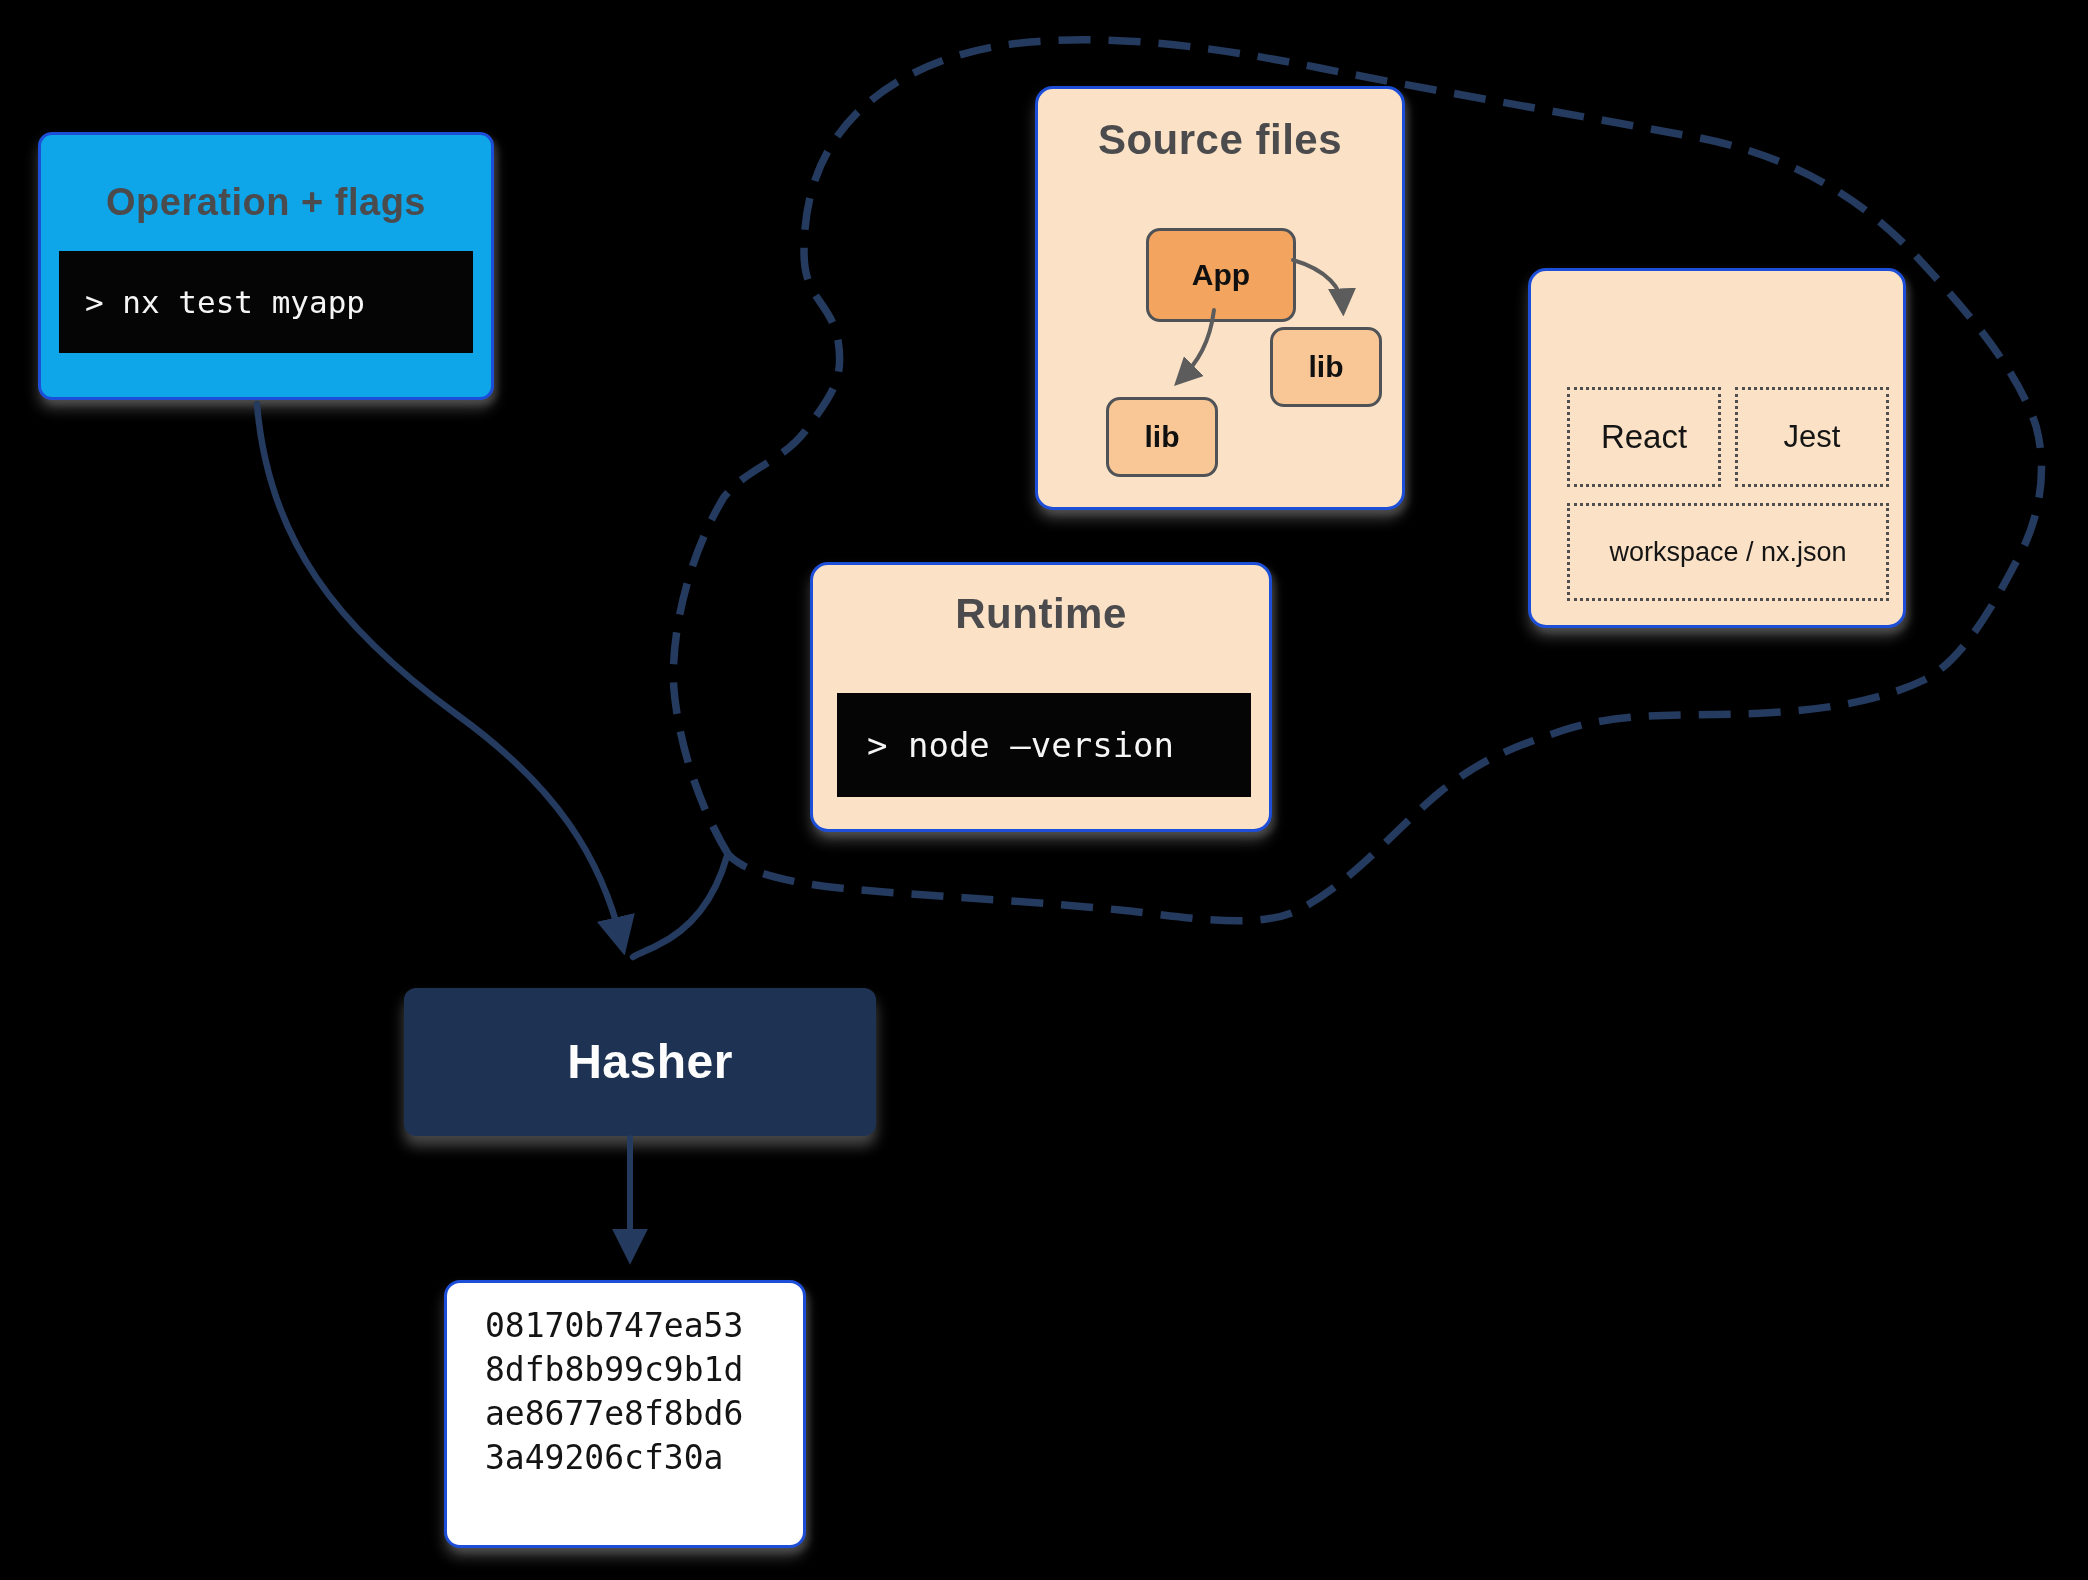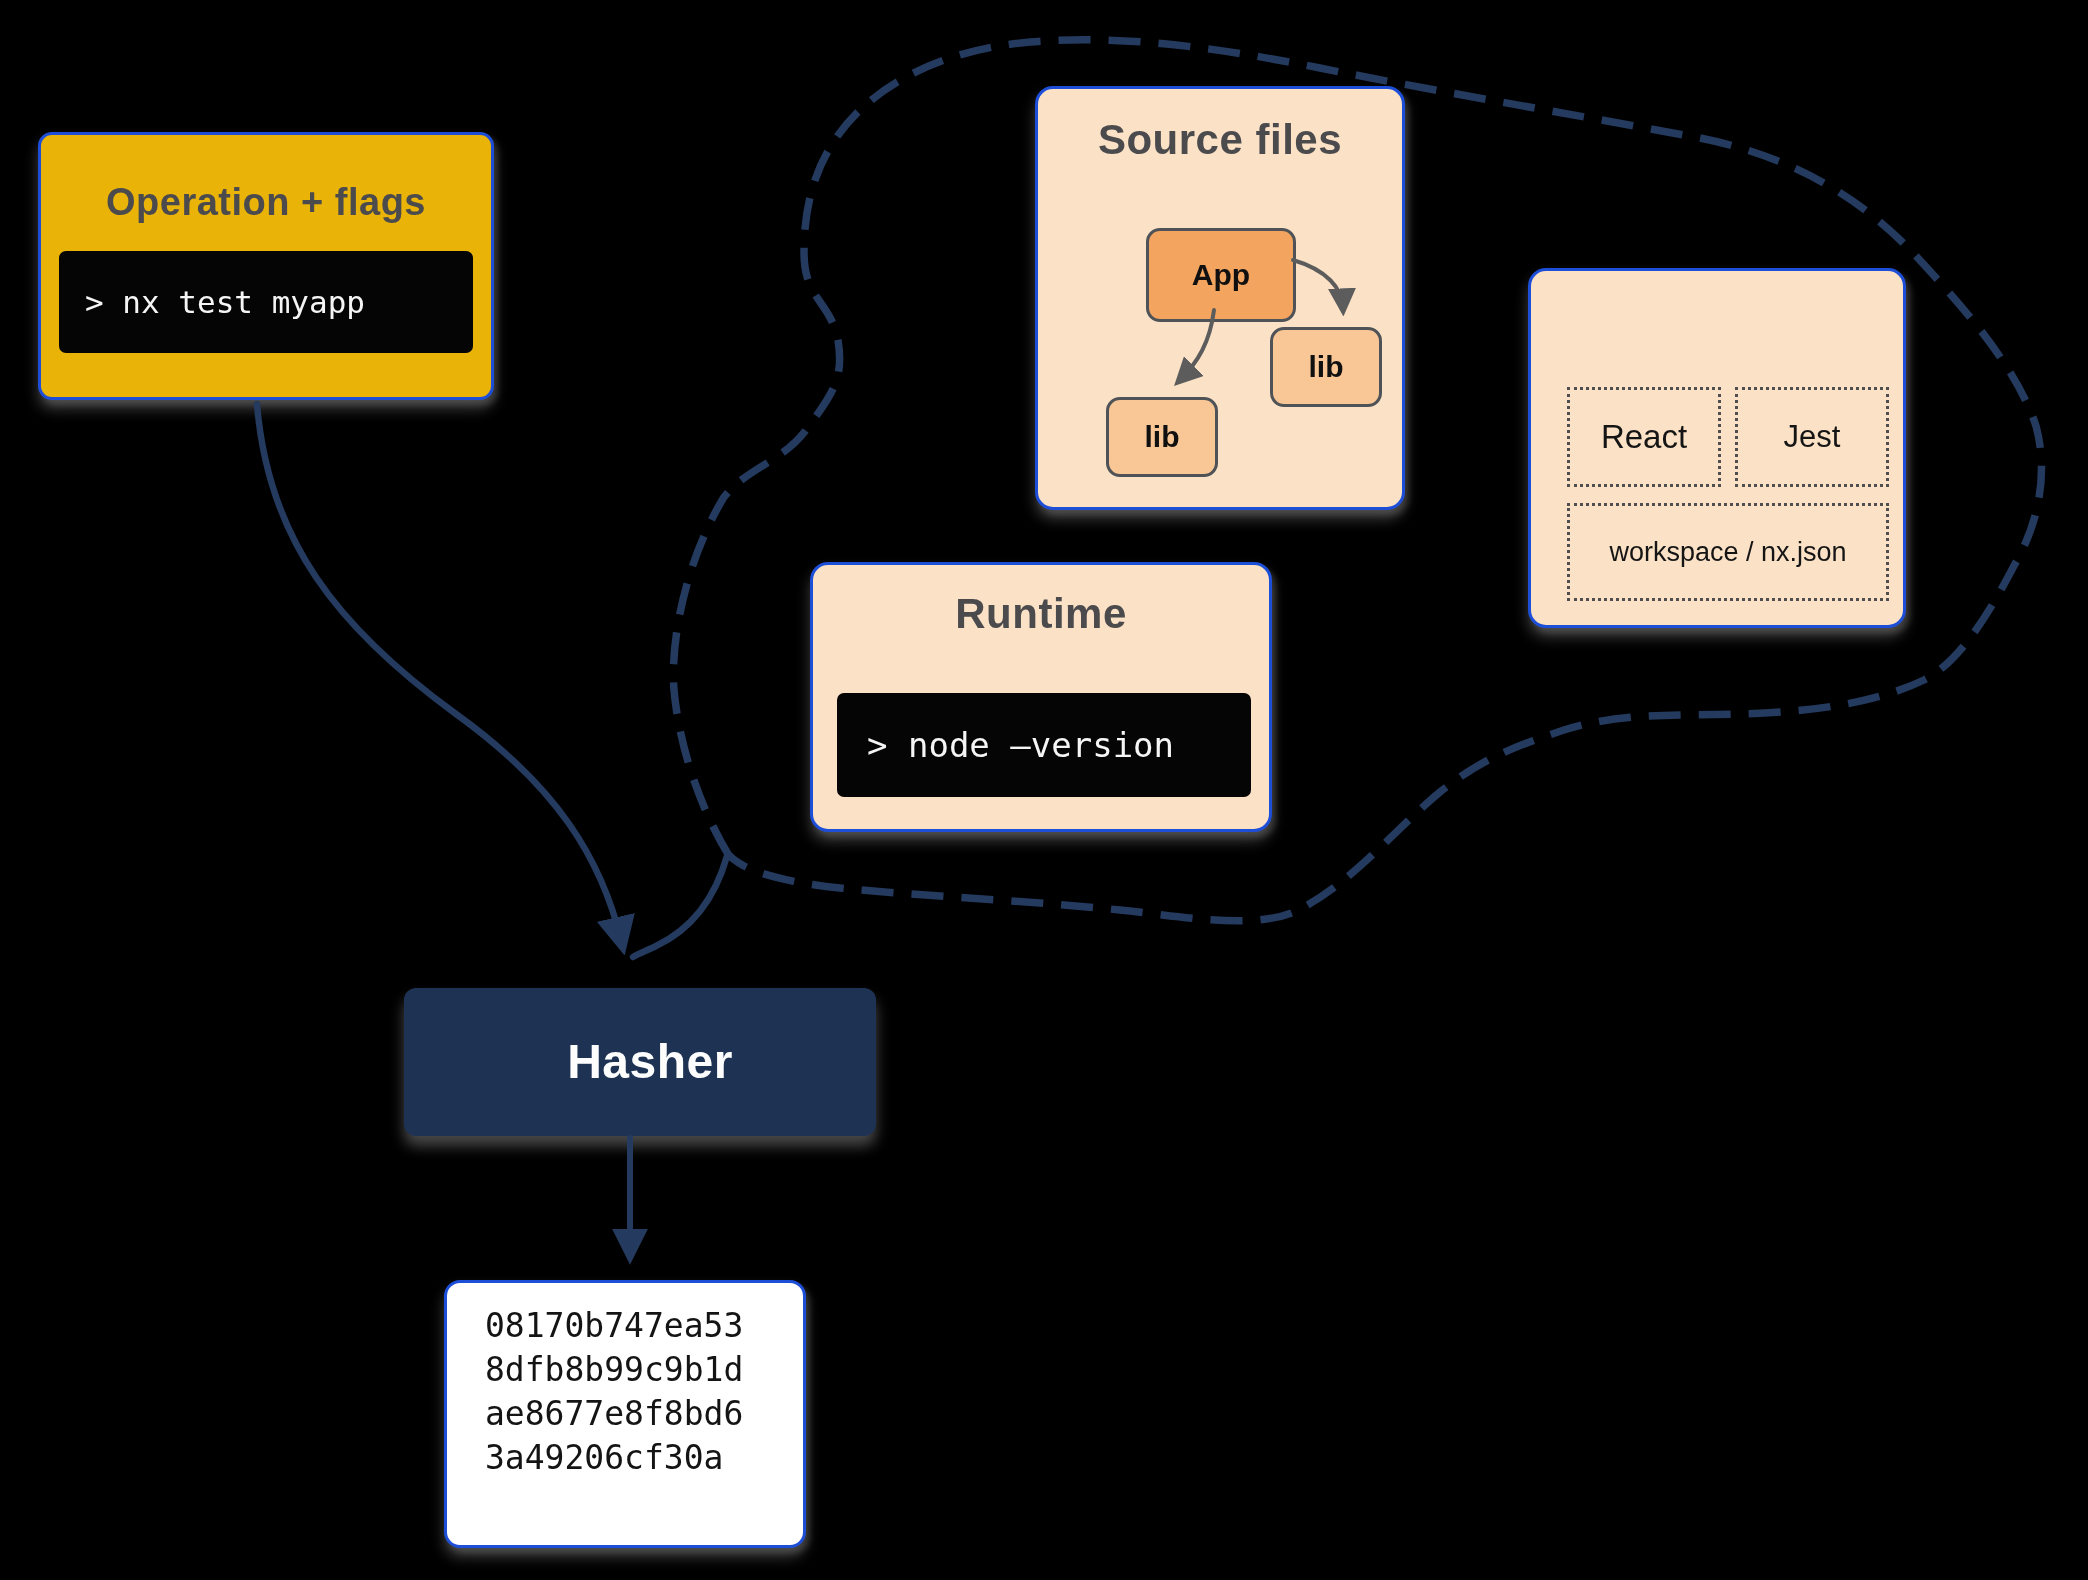--- a/index.html
+++ b/index.html
@@ -11,26 +11,26 @@
 
   .card{
     position:absolute;border:3px solid #1d4ed8;border-radius:18px;
     box-shadow:0 9px 14px rgba(155,155,155,.38), 4px 5px 6px rgba(130,130,130,.25);
     box-sizing:border-box;
   }
   .card-title{
     text-align:center;font-weight:bold;color:#4b4b4d;letter-spacing:.5px;
   }
   .peach{background:#fbe2c6;}
-  .blue{background:#eab308;border-radius:14px;}
+  .blue{background:#0ea5e9;border-radius:14px;}
 
   .terminal{
     background:#050505;color:#f5f5f5;
     font-family:"DejaVu Sans Mono","Liberation Mono",monospace;
-    box-sizing:border-box;white-space:pre;border-radius:7px;
+    box-sizing:border-box;white-space:pre;
   }
 
   
   #op-box{left:38px;top:132px;width:456px;height:268px;padding-top:44px;}
   #op-box .card-title{font-size:38px;line-height:46px;}
   #op-term{margin:26px auto 0;width:414px;height:102px;font-size:31px;line-height:102px;padding-left:26px;}
 
   
   #src-box{left:1035px;top:86px;width:370px;height:424px;padding-top:26px;}
   #src-box .card-title{font-size:42px;line-height:50px;}

